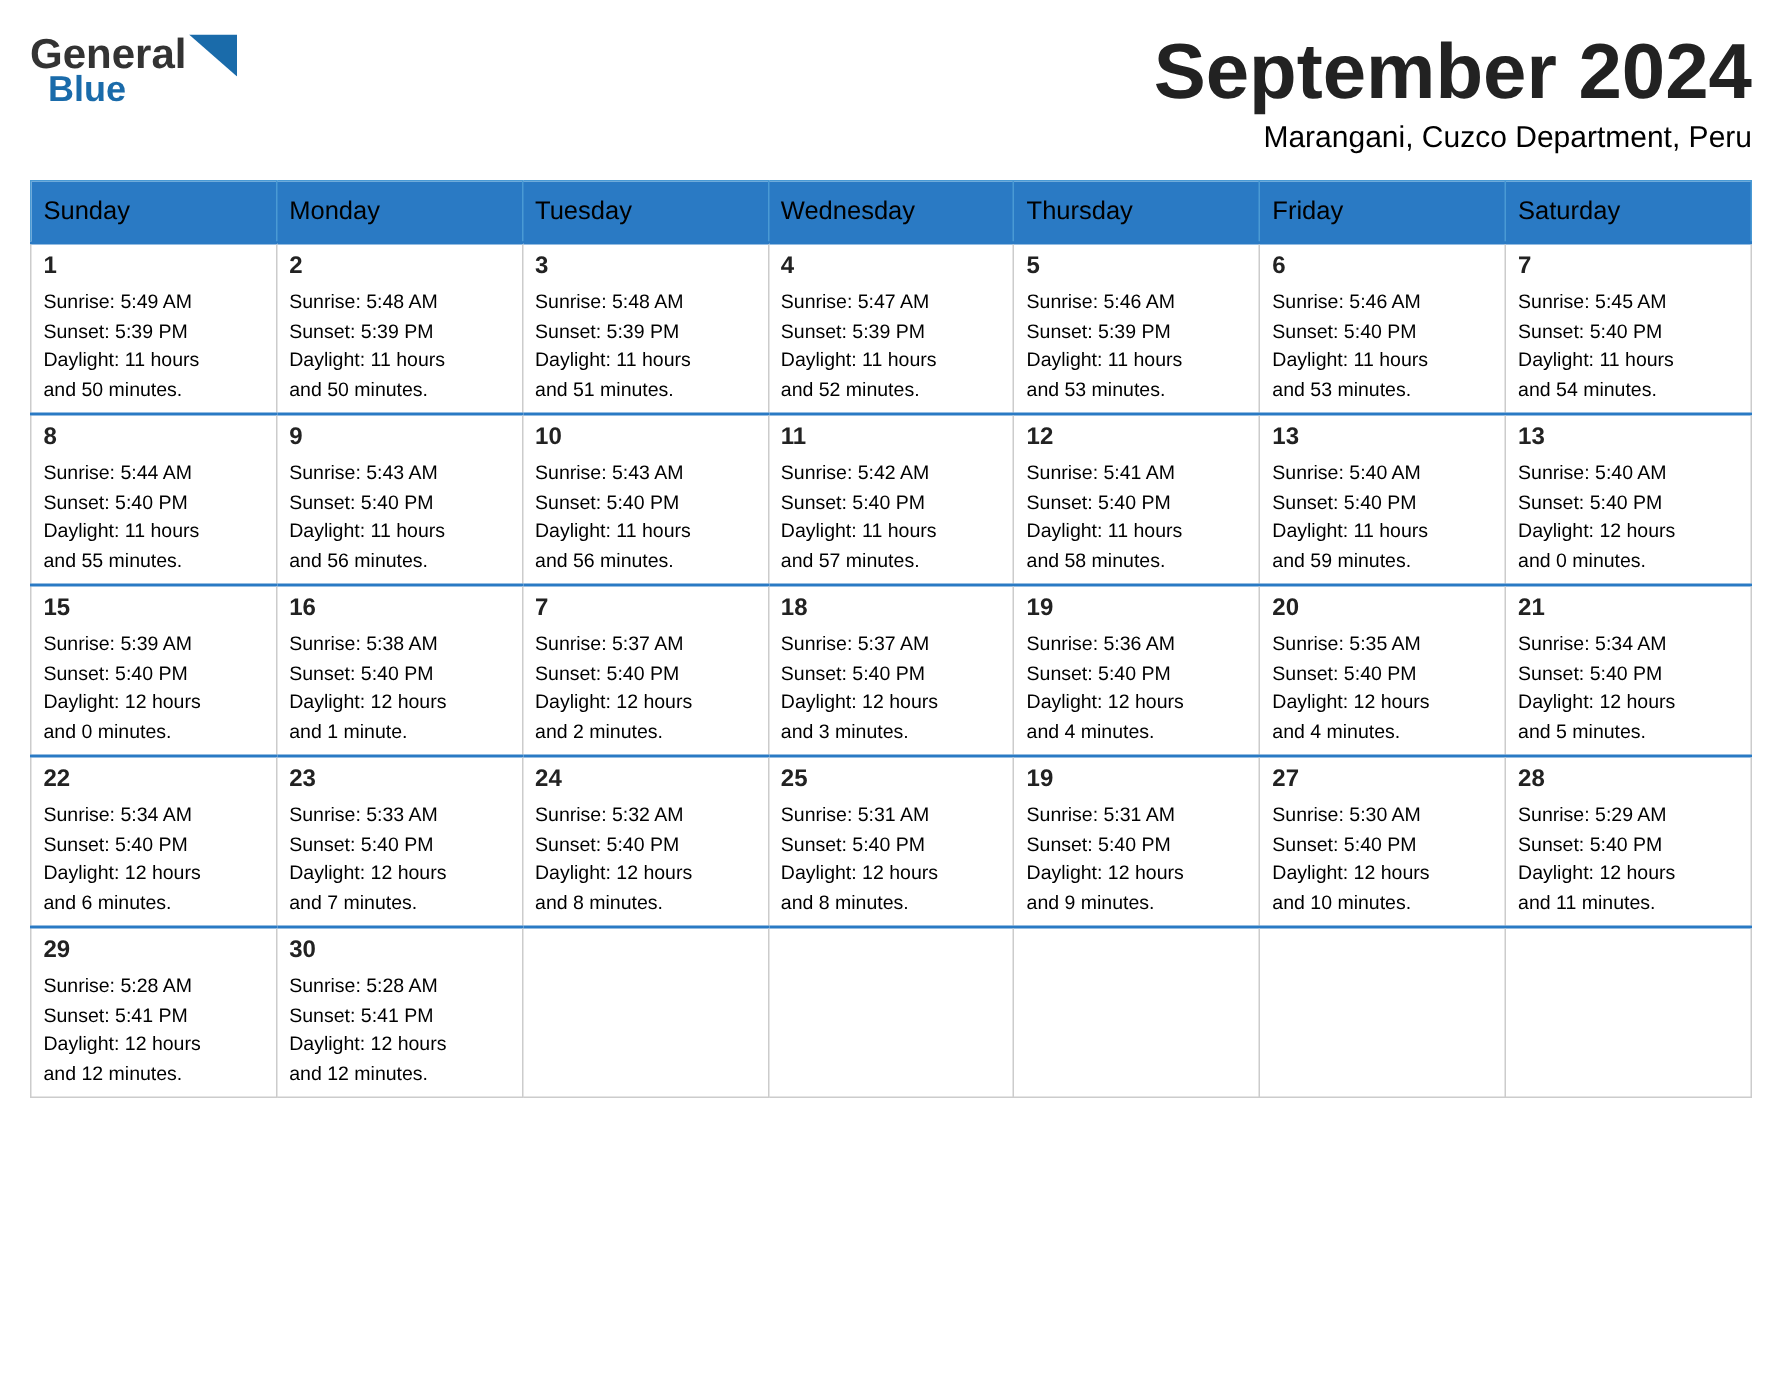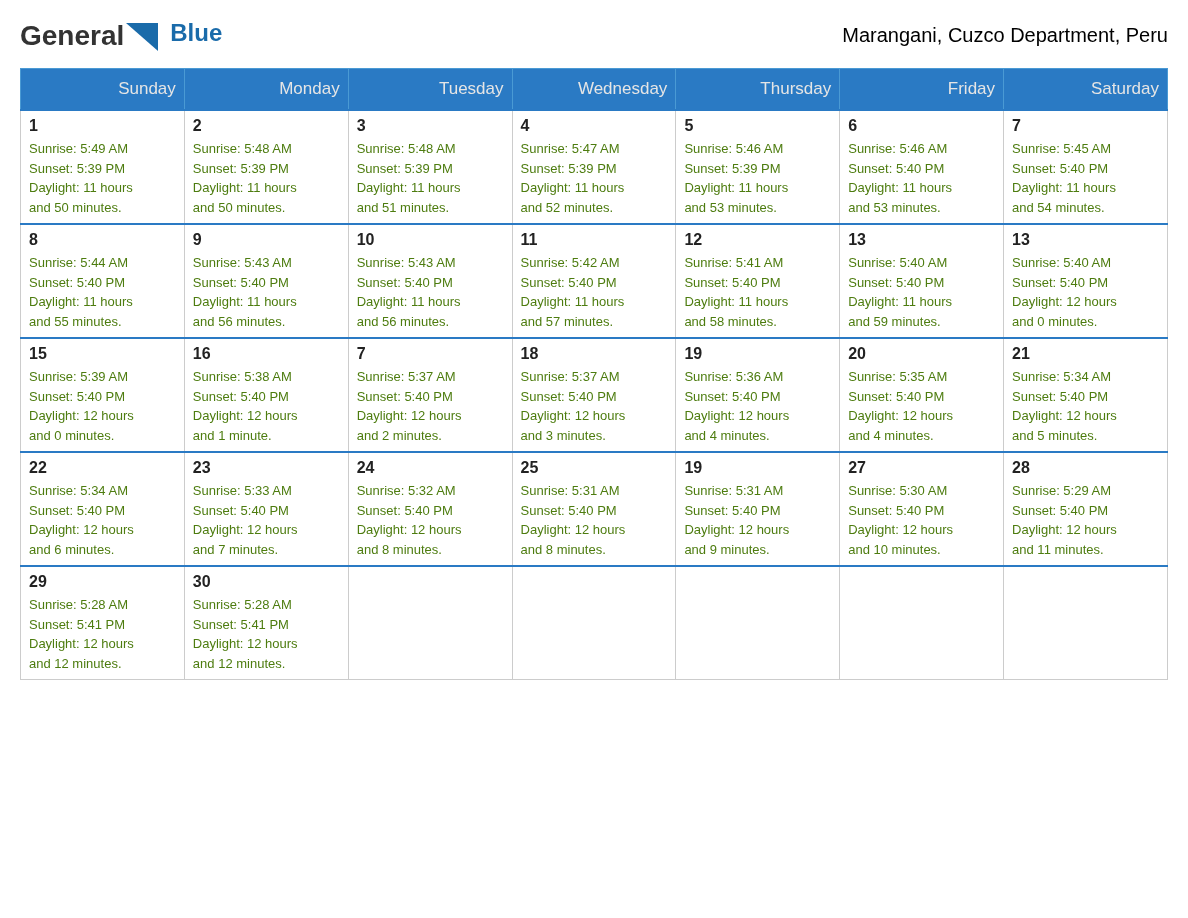--- a/index.html
+++ b/index.html
@@ -11,22 +11,22 @@
       min-height: 918px;
     }
     .header {
       display: flex;
       justify-content: space-between;
       align-items: flex-start;
       margin-bottom: 16px;
     }
     .logo {
       display: flex;
-      flex-direction: row;
-      align-items: center;
+      flex-direction: column;
+      align-items: flex-start;
     }
     .title-area {
       text-align: right;
     }
     .month-title {
       font-size: 52px;
       font-weight: bold;
       color: #222;
       line-height: 1.1;
     }
@@ -35,43 +35,43 @@
       color: #000000;
       margin-top: 4px;
     }
     .calendar {
       width: 100%;
       border-collapse: collapse;
       border: 1px solid #ccc;
     }
     .calendar th {
       background: #2a7ac4;
-      color: #e5e5e5;
+      color: #000000;
       font-size: 17px;
       font-weight: normal;
       padding: 10px 8px;
-      text-align: right;
+      text-align: left;
       border: 1px solid #4a9ad4;
     }
     .calendar td {
       vertical-align: top;
       padding: 6px 8px;
       border: 1px solid #ccc;
       width: calc(100% / 7);
       min-height: 110px;
     }
     .day-num {
       font-size: 16px;
       font-weight: bold;
       color: #222;
       margin-bottom: 4px;
     }
     .day-info {
       font-size: 13px;
-      color: #4d7c0f;
+      color: #000000;
       line-height: 1.5;
     }
     .week-row td {
       border-top: 2px solid #2a7ac4;
     }
     .empty-cell {
       background: #fff;
     }
   </style>
 </head>
@@ -81,20 +81,21 @@
   <div class="logo">
     <div style="display:flex; align-items:center;">
       <span style="font-size:28px; font-weight:bold; color:#333;">General</span>
       <svg width="32" height="28" viewBox="0 0 32 28" style="margin-left:2px; margin-top:2px;">
         <polygon points="0,0 32,0 32,28" fill="#1a6baa"></polygon>
       </svg>
     </div>
     <span style="font-size:24px; font-weight:bold; color:#1a6baa; margin-top:-6px; margin-left:12px;">Blue</span>
   </div>
   <div class="title-area">
+    <div class="month-title">September 2024</div>
     <div class="location">Marangani, Cuzco Department, Peru</div>
   </div>
 </div>
 
 <table class="calendar">
   <thead>
     <tr>
       <th>Sunday</th>
       <th>Monday</th>
       <th>Tuesday</th>

